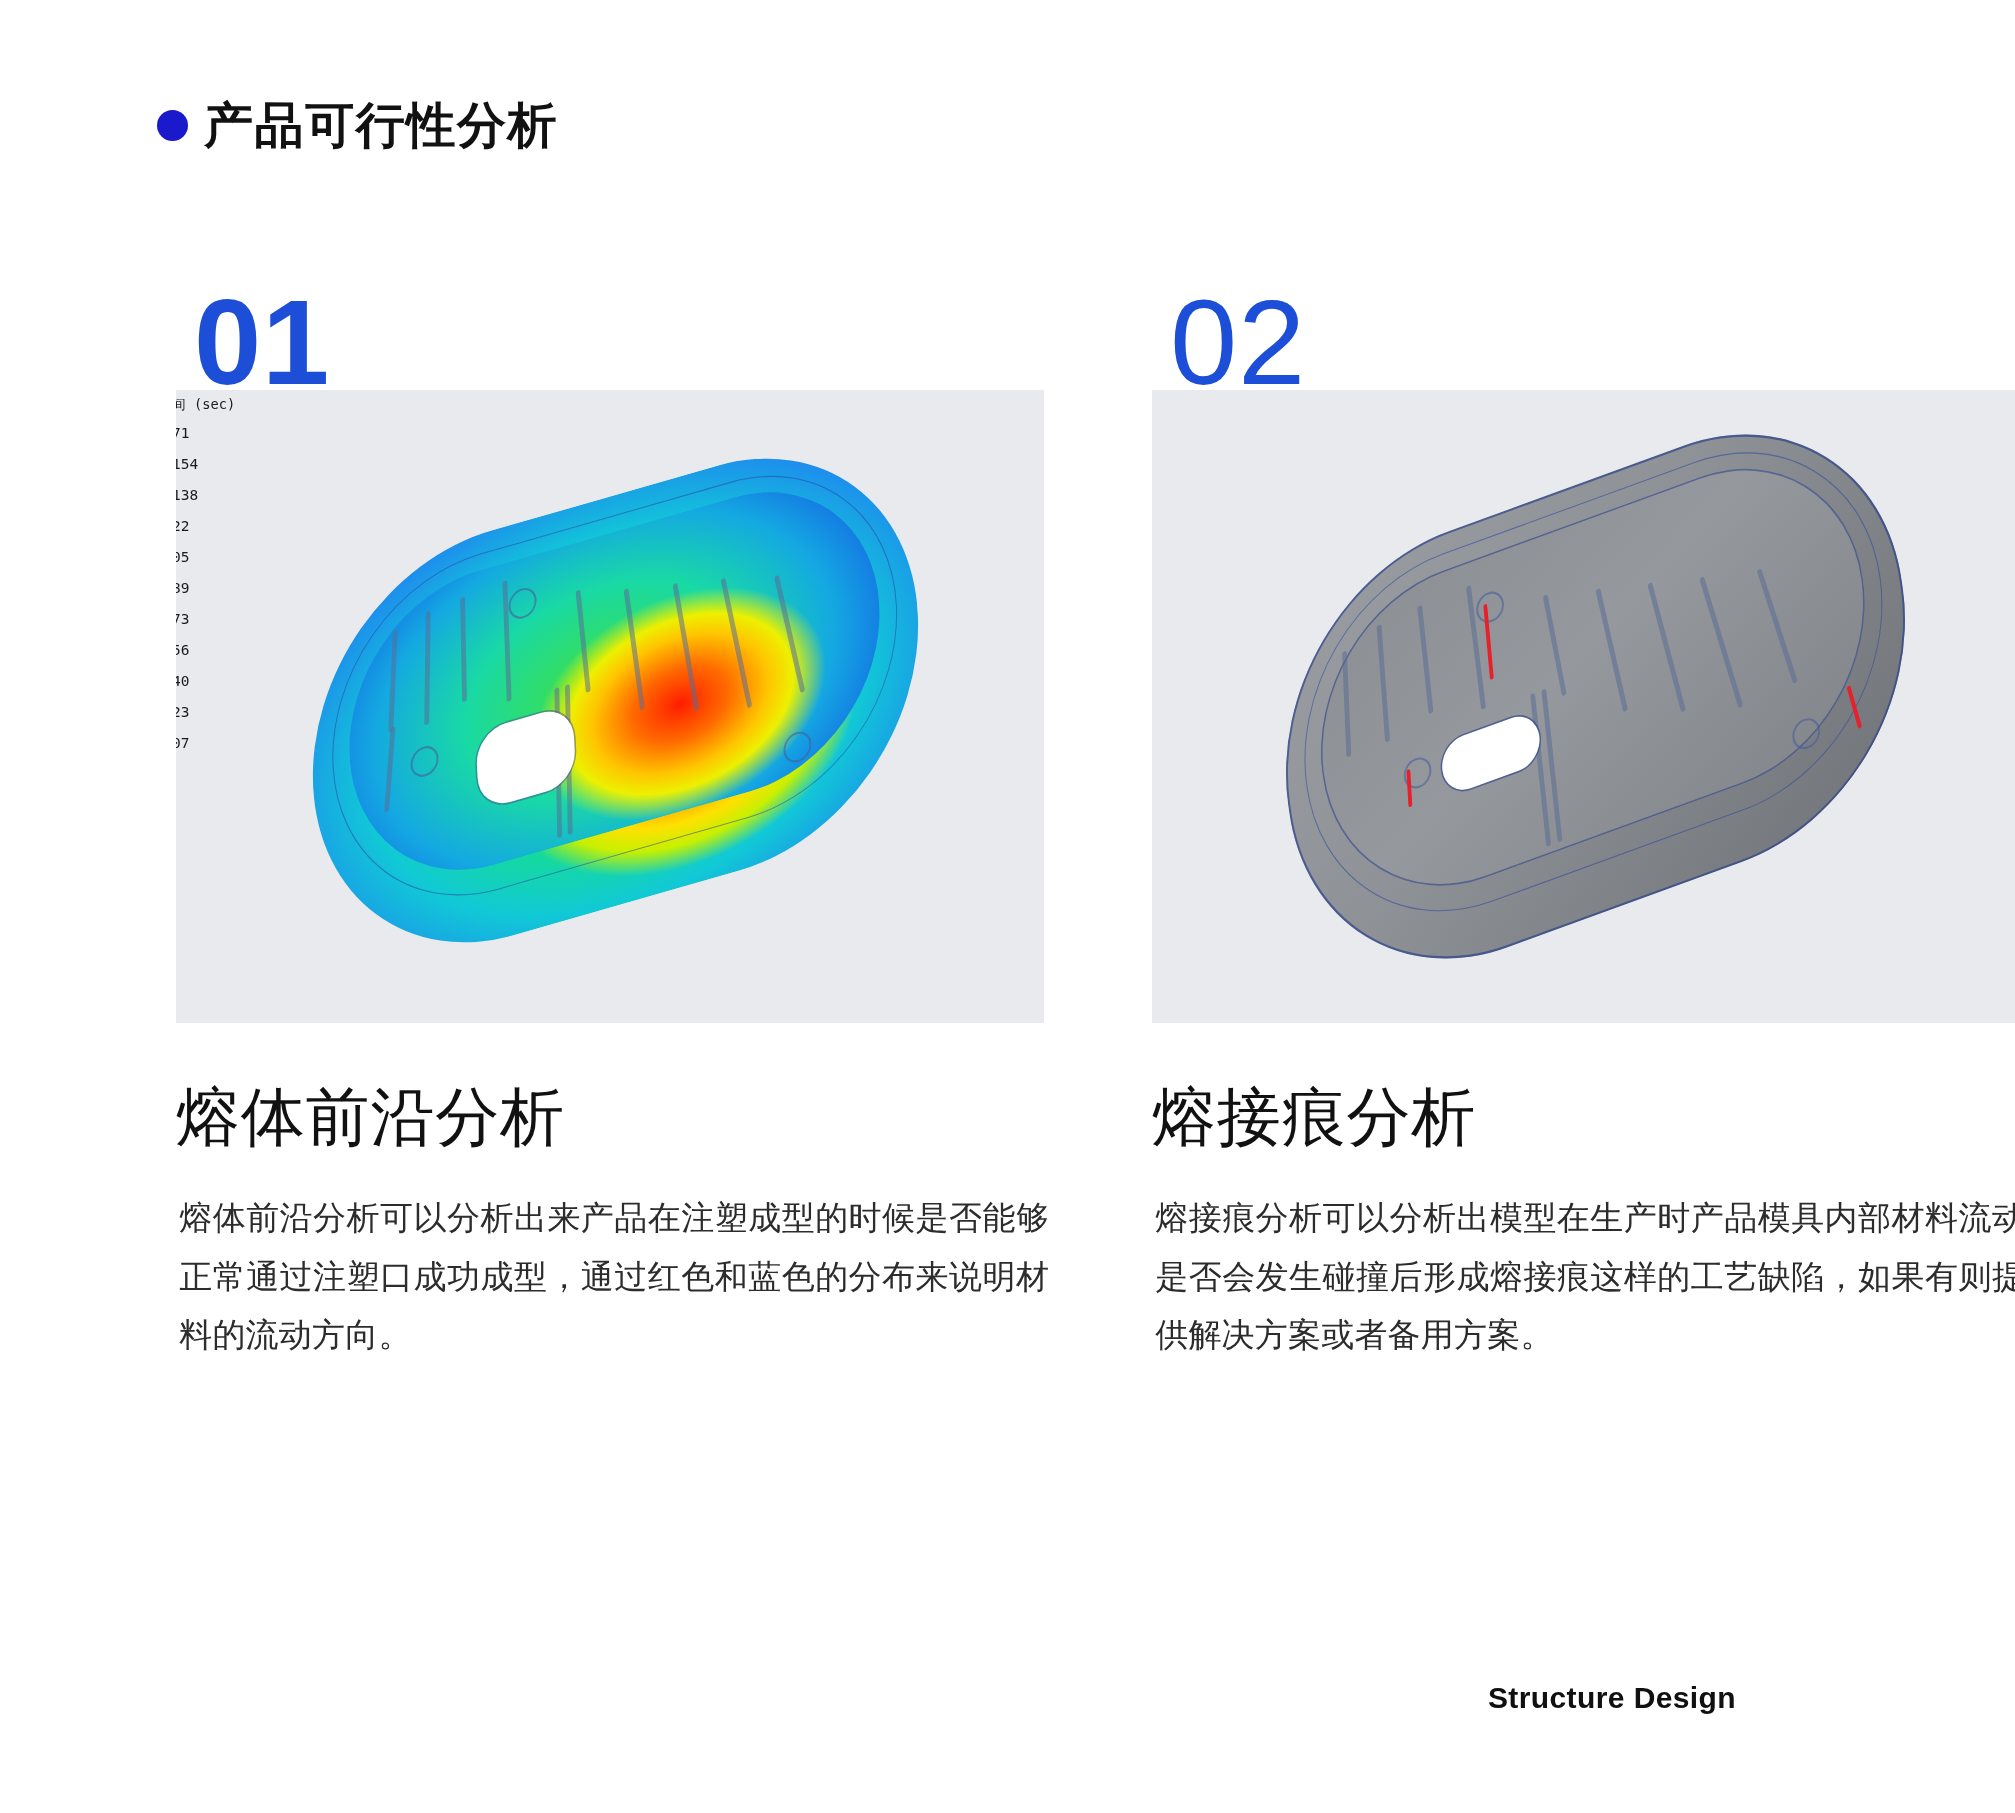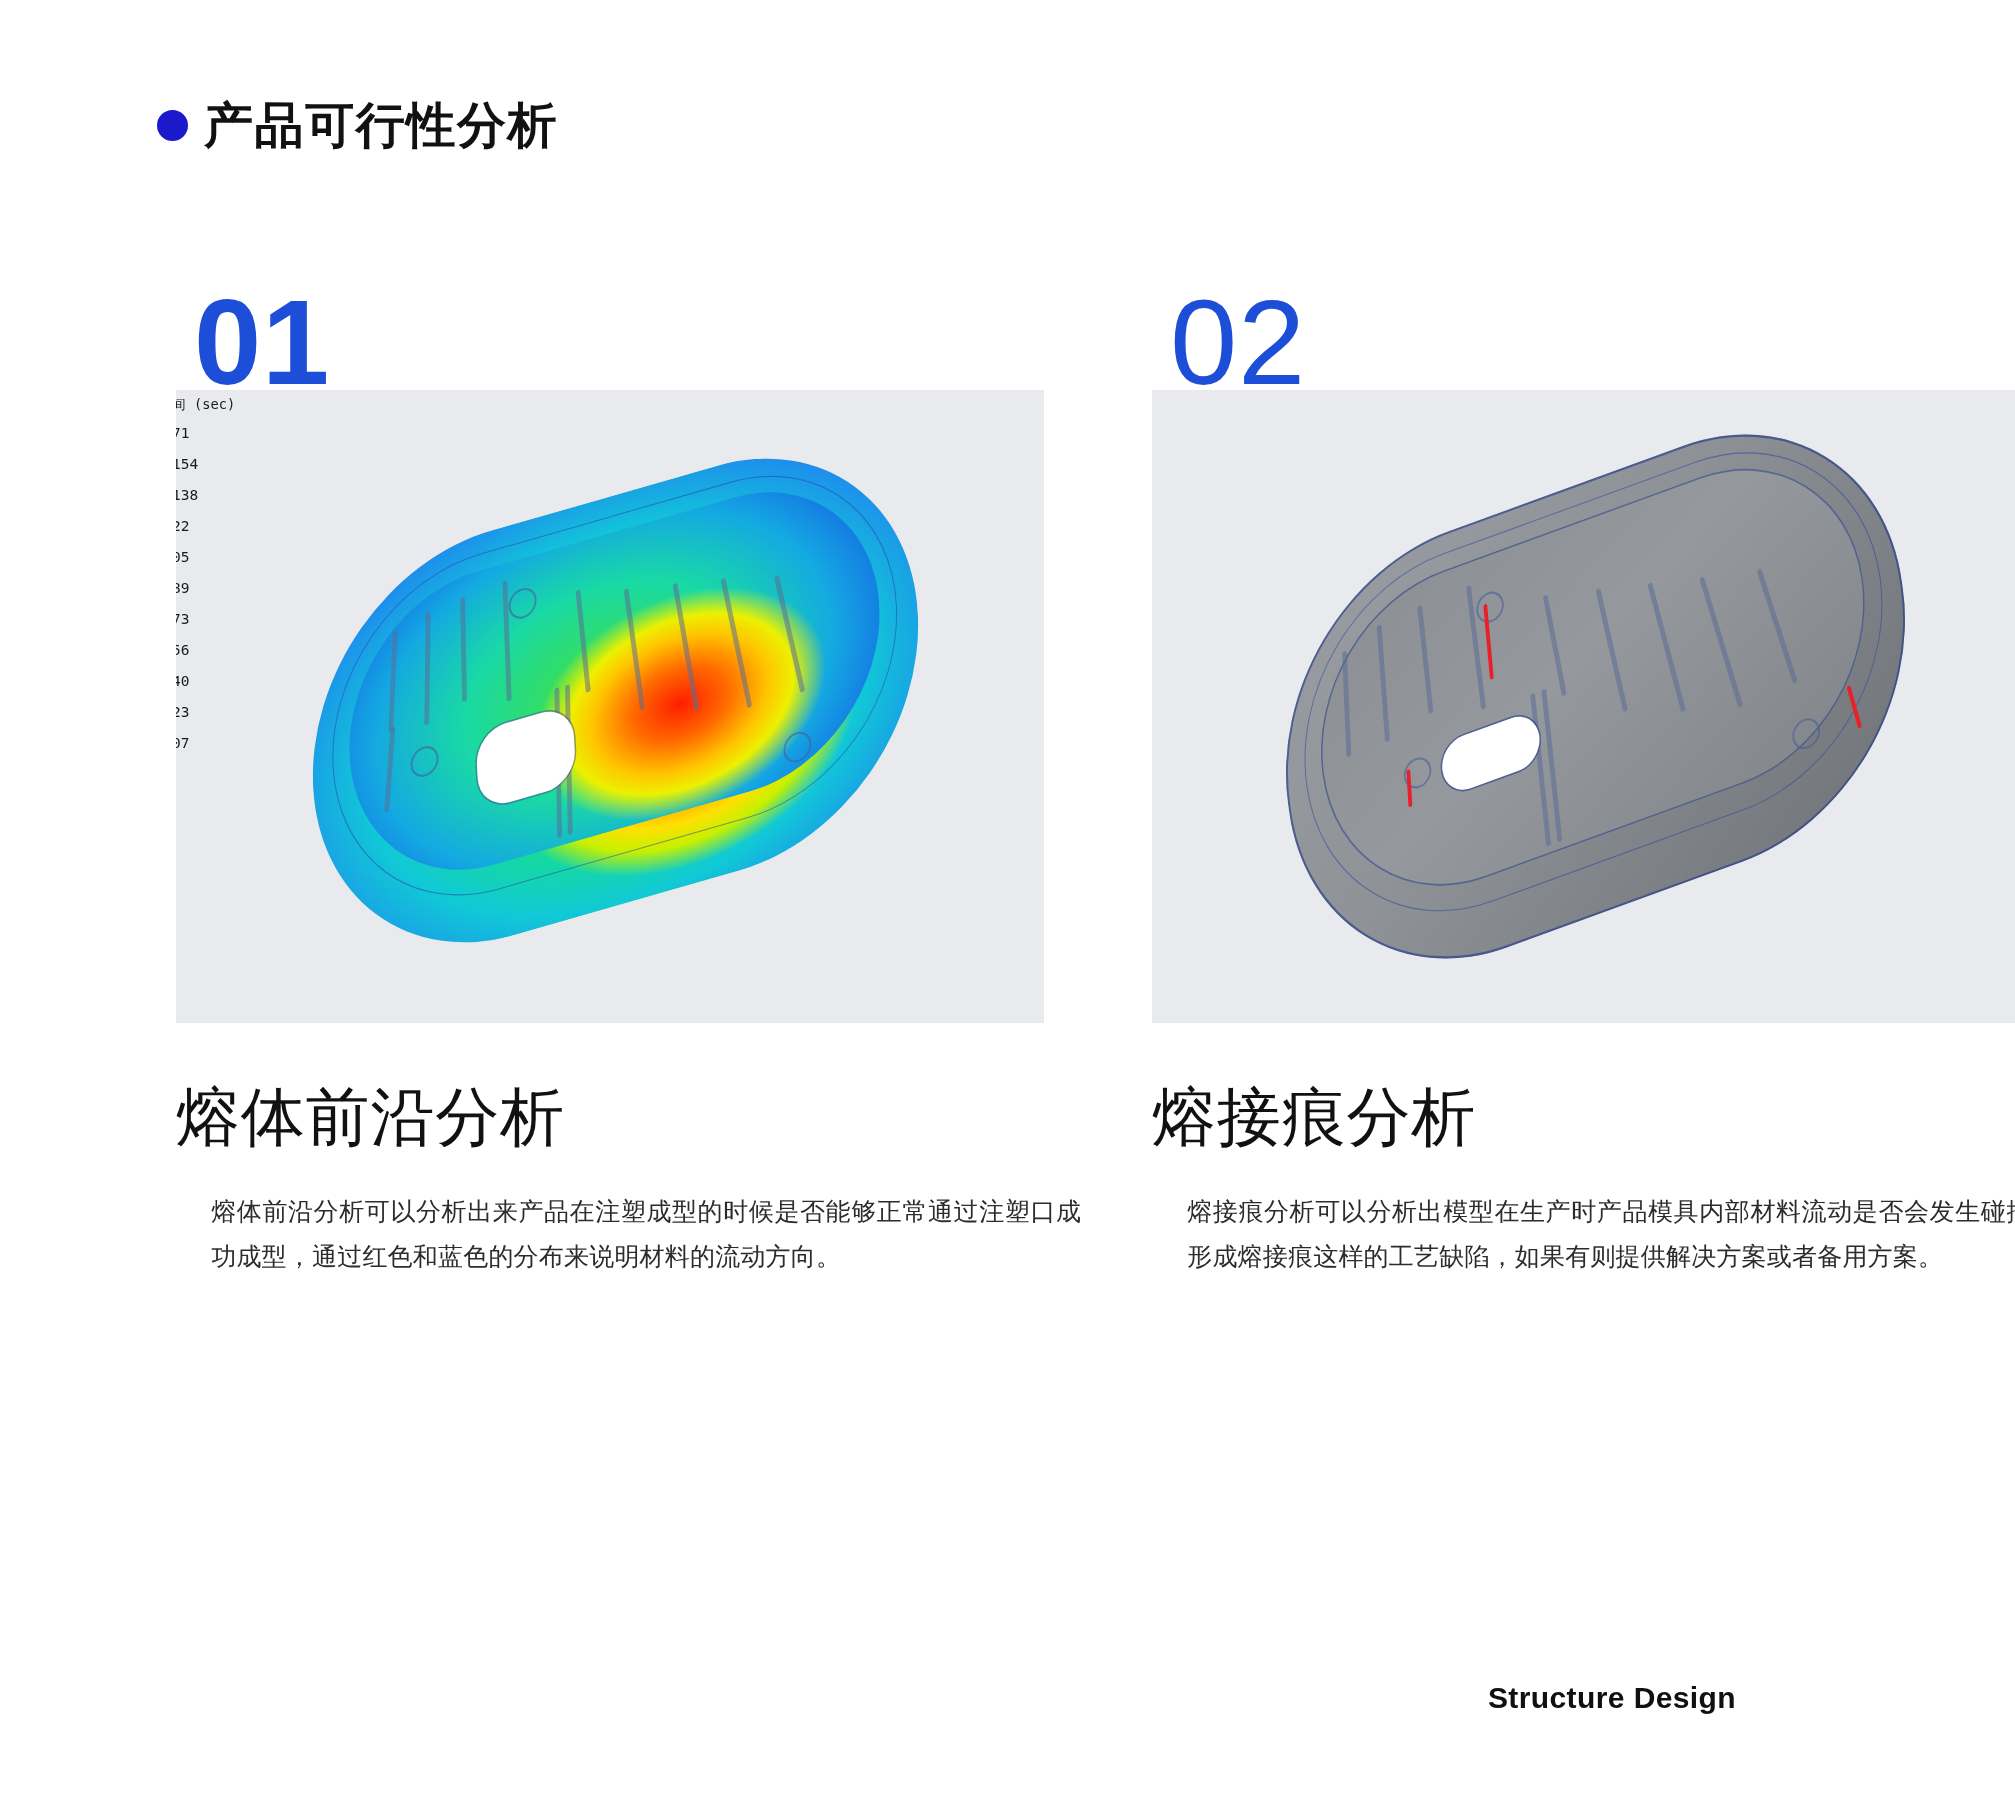--- a/index.html
+++ b/index.html
@@ -104,21 +104,21 @@
   .fill-gray{background:linear-gradient(140deg,#9A9DA2 0%,#8E9196 42%,#7E8186 72%,#6F7277 100%);}
   .fill-gray-cav{background:linear-gradient(150deg,#8B8E93 0%,#95989D 45%,#818489 100%);}
 
   
   .col-heading{
     position:absolute;top:800px;left:0;
     font-size:64px;font-weight:500;color:#111111;letter-spacing:0.8px;line-height:1.1;white-space:nowrap;
   }
   .col-body{
     position:absolute;top:907px;left:3.2px;width:870px;
-    font-size:25px;color:#2C2C2C;line-height:1.78;text-align:justify;letter-spacing:0.2px;margin-left:32px;
+    font-size:33px;color:#2C2C2C;line-height:1.78;text-align:justify;letter-spacing:0.2px;
   }
 
   
   #footer-label{
     position:absolute;left:0;right:0;top:1681px;text-align:center;
     font-size:30px;font-weight:bold;color:#101010;letter-spacing:0.4px;
   }
 </style>
 </head>
 <body>

